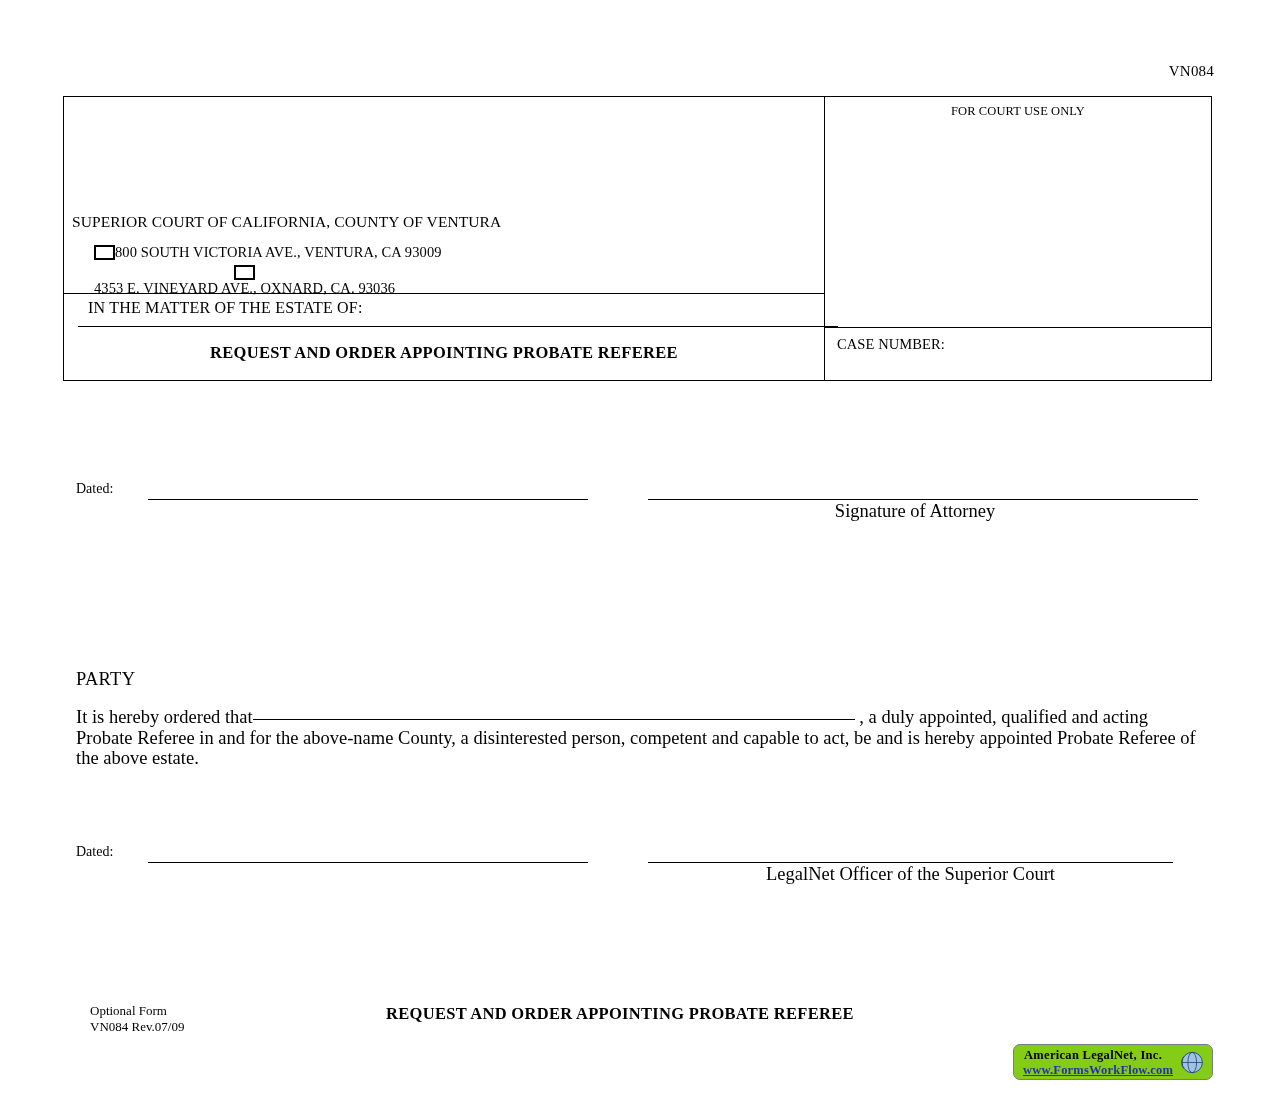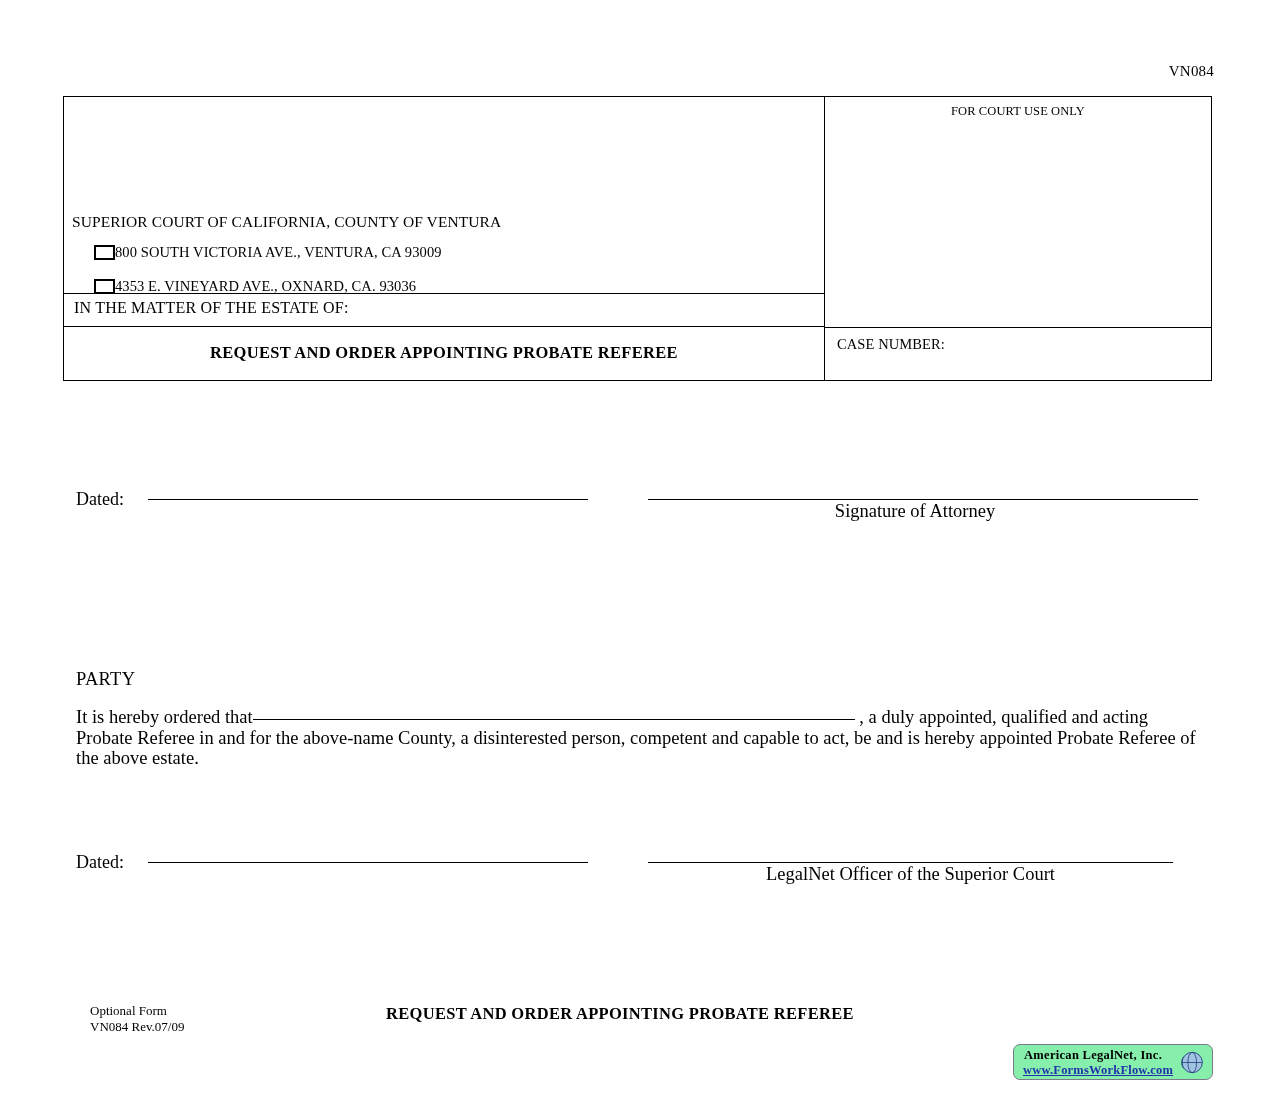--- a/index.html
+++ b/index.html
@@ -106,38 +106,38 @@
     font-size: 15.5px;
     letter-spacing: 0.1px;
   }
   .court-option {
     position: absolute;
     left: 30px;
     display: flex;
     align-items: center;
   }
   .court-option.opt-0 { top: 37px; }
-  .court-option.opt-1 { top: 71px; }
+  .court-option.opt-1 { top: 58px; flex-direction: column; }
   .checkbox {
     width: 21px;
     height: 15px;
     border: 2.2px solid #000;
     box-sizing: border-box;
     background: #fff;
     display: inline-block;
   }
   .court-option .addr {
     font-size: 14.5px;
     letter-spacing: 0.1px;
     white-space: nowrap;
   }
 
   .row-matter {
     position: absolute;
-    left: 0; top: 197px;
+    left: 14px; top: 197px;
     width: 100%;
     height: 33px;
     box-sizing: border-box;
     border-bottom: 1.4px solid #000;
   }
   .lbl-matter {
     position: absolute;
     left: 10px;
     top: 5px;
     font-size: 16px;
@@ -198,22 +198,22 @@
 
   .dated-row {
     position: absolute;
     left: 76px;
     width: 1130px;
     font-size: 18px;
   }
   .dated-label {
     position: absolute;
     left: 0;
-    top: 8px;
-    font-size: 18px;
+    top: 0;
+    font-size: 14px;
     white-space: pre;
   }
   .rule {
     position: absolute;
     border-bottom: 1.1px solid #000;
   }
   .sig-caption {
     position: absolute;
     text-align: center;
     font-size: 18.5px;
@@ -258,21 +258,21 @@
   }
 
   .legalnet-badge {
     position: absolute;
     left: 1013px;
     top: 1044px;
     width: 200px;
     height: 36px;
     border: 1.2px solid #7a7a8a;
     border-radius: 7px;
-    background: #86efac;
+    background: #84cc16;
     box-sizing: border-box;
     overflow: hidden;
   }
   .badge-line1 {
     position: absolute;
     left: 10px;
     top: 3px;
     font-size: 12.5px;
     font-weight: bold;
     color: #000000;

